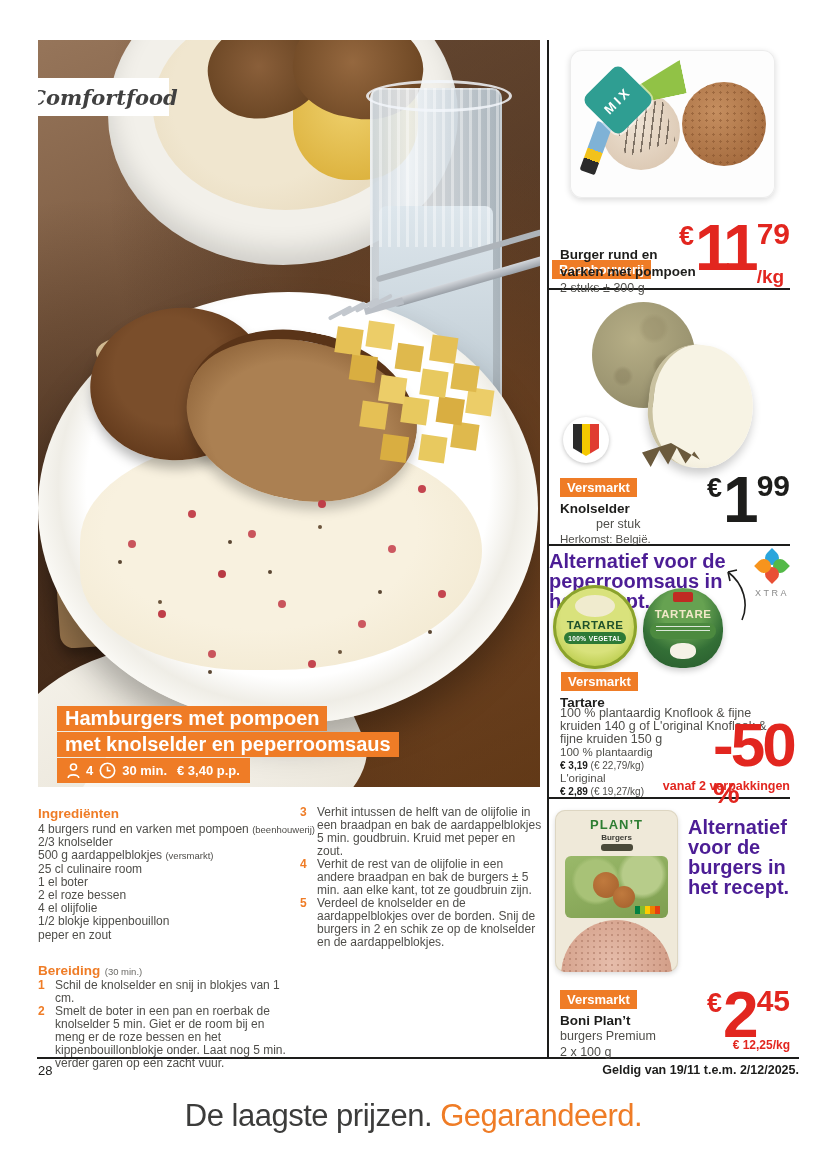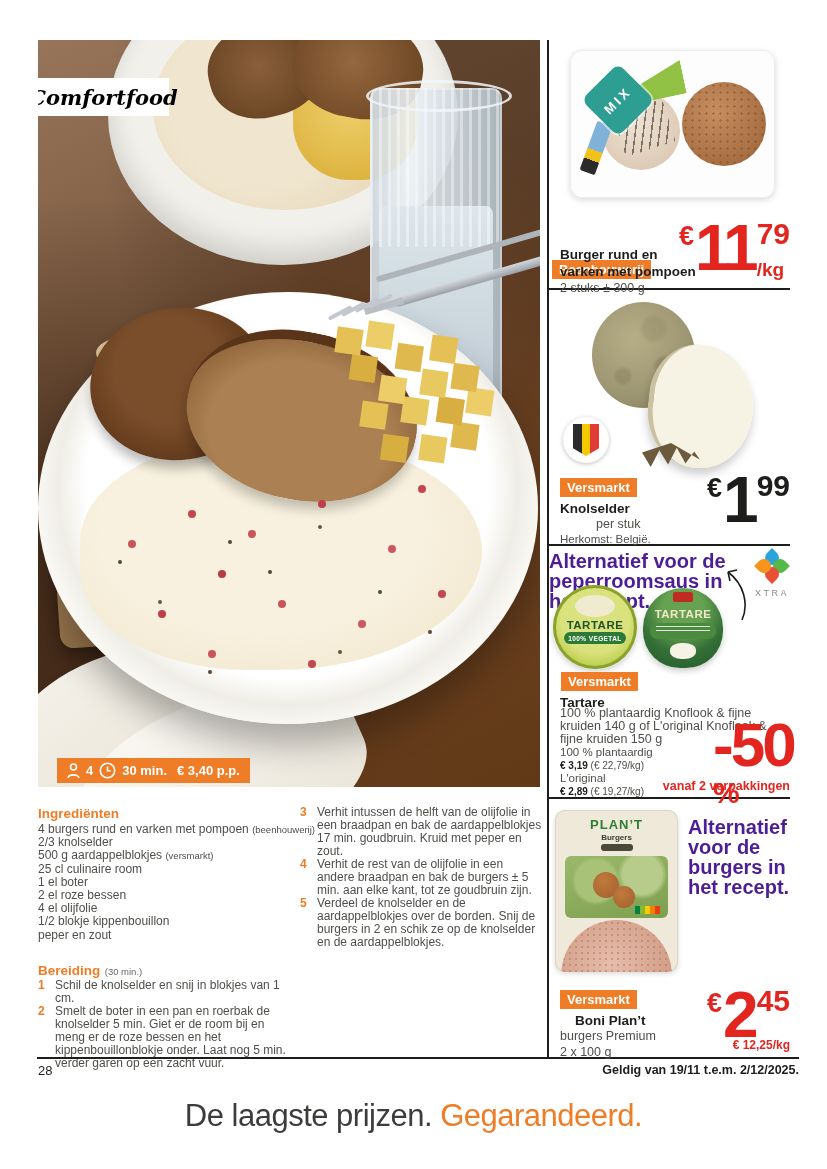--- a/index.html
+++ b/index.html
@@ -14,21 +14,21 @@
   .body-txt{font-size:12px;line-height:13px;color:#4f4e4a;}
   .small-note{font-size:9.5px;color:#4f4e4a;text-align:center;}
   .prod-name{font-weight:bold;font-size:13.5px;line-height:17px;color:#1d1d1b;}
   .prod-det{font-size:12.5px;color:#4f4e4a;line-height:15px;}
 
   .price{display:flex;align-items:flex-start;justify-content:flex-end;font-weight:bold;line-height:1;}
   .price .euro{font-size:27px;margin-top:7px;}
   .price .main{font-size:64px;letter-spacing:-4px;margin:0 2px 0 1px;}
   .price .supcol{display:flex;flex-direction:column;align-items:flex-start;margin-top:3px;}
   .price .cents{font-size:30px;}
-  .price .unit{font-size:19px;margin-top:11px;}
+  .price .unit{font-size:19px;margin-top:18px;}
   .red{color:#e2261f;}
   .black{color:#1d1d1b;}
 
   .rule{background:#1d1d1b;}
 
   
   #photo{left:38px;top:40px;width:502px;height:747px;overflow:hidden;
          background:linear-gradient(155deg,#96755a 0%,#7d5c42 30%,#6a4a33 55%,#57371f 80%,#46290f 100%);}
   .wood{left:0;top:0;width:100%;height:100%;
         background:radial-gradient(ellipse at 80% 85%,rgba(120,70,30,.55) 0 30%,transparent 60%),
@@ -90,21 +90,21 @@
                    98px 95px 0 #e8c95f,60px 100px 0 #d9ae41;}
   .fork-wrap{left:285px;top:228px;width:260px;height:50px;transform:rotate(-16deg);}
   .fork-handle{left:70px;top:14px;width:200px;height:9px;border-radius:5px;
                background:linear-gradient(180deg,#d3d7dc,#9aa0a7);}
   .fork-neck{left:40px;top:15px;width:40px;height:7px;background:#b9bec5;}
   .tine{top:0;width:4px;height:26px;border-radius:2px;background:#c3c8ce;transform:rotate(78deg);}
   .knife{left:60px;top:-12px;width:230px;height:6px;border-radius:3px;background:#aeb4ba;}
 
   .comfort-label{left:0;top:38px;width:131px;height:38px;background:#fff;
                  display:flex;align-items:center;justify-content:center;}
-  .comfort-txt{color:#000000;font-family:"DejaVu Serif",serif;font-style:italic;font-weight:bold;font-size:21px;}
+  .comfort-txt{color:#404040;font-family:"DejaVu Serif",serif;font-style:italic;font-weight:bold;font-size:21px;}
 
   .strip{background:#ef7c26;color:#fff;font-weight:bold;}
   .title-strip{height:25px;line-height:25px;font-size:20px;padding:0 8px;white-space:nowrap;}
   .serving-strip{left:19px;top:718px;height:25px;display:flex;align-items:center;gap:6px;
                  padding:0 10px;font-size:13px;}
 
   
   .sec-head{font-size:13.5px;font-weight:bold;color:#ef7c26;}
   .ingr-line{font-size:12px;line-height:13.2px;color:#4f4e4a;white-space:nowrap;}
   .step{display:flex;margin-bottom:0;}
@@ -234,20 +234,22 @@
     <div class="abs tine" style="left:14px;"></div>
     <div class="abs tine" style="left:28px;"></div>
     <div class="abs tine" style="left:42px;"></div>
     <div class="abs tine" style="left:56px;"></div>
   </div>
 
   <div class="abs comfort-label">
     <span class="comfort-txt">Comfortfood</span>
   </div>
 
+  <div class="abs strip title-strip" style="left:19px;top:666px;">Hamburgers met pompoen</div>
+  <div class="abs strip title-strip" style="left:19px;top:692px;">met knolselder en peperroomsaus</div>
 
   <div class="abs strip serving-strip">
     <svg width="13" height="16" viewBox="0 0 13 16">
       <circle cx="6.5" cy="4" r="3" fill="none" stroke="#fff" stroke-width="1.6"></circle>
       <path d="M1.2,15 C1.2,10.8 11.8,10.8 11.8,15" fill="none" stroke="#fff" stroke-width="1.6"></path>
     </svg>
     <span>4</span>
     <svg width="17" height="17" viewBox="0 0 17 17">
       <circle cx="8.5" cy="8.5" r="7.2" fill="none" stroke="#fff" stroke-width="1.6"></circle>
       <path d="M8.5,4.5 L8.5,8.8 L11.6,8.8" fill="none" stroke="#fff" stroke-width="1.6"></path>
@@ -280,21 +282,21 @@
       <span class="txt" style="width:242px;">Schil de knolselder en snij in blokjes van 1 cm.</span>
     </div>
   <div class="step">
     <span class="num">2</span>
       <span class="txt" style="width:242px;">Smelt de boter in een pan en roerbak de knolselder 5 min. Giet er de room bij en meng er de roze bessen en het kippenbouillonblokje onder. Laat nog 5 min. verder garen op een zacht vuur.</span>
     </div>
 </div>
 <div class="abs" style="left:300px;top:806px;width:242px;">
   <div class="step">
     <span class="num">3</span>
-      <span class="txt" style="width:225px;">Verhit intussen de helft van de olijfolie in een braadpan en bak de aardappelblokjes 17 min. goudbruin. Kruid met peper en zout.</span>
+      <span class="txt" style="width:225px;">Verhit intussen de helft van de olijfolie in een braadpan en bak de aardappelblokjes 5 min. goudbruin. Kruid met peper en zout.</span>
     </div>
   <div class="step">
     <span class="num">4</span>
       <span class="txt" style="width:225px;">Verhit de rest van de olijfolie in een andere braadpan en bak de burgers ± 5 min. aan elke kant, tot ze goudbruin zijn.</span>
     </div>
   <div class="step">
     <span class="num">5</span>
       <span class="txt" style="width:225px;">Verdeel de knolselder en de aardappelblokjes over de borden. Snij de burgers in 2 en schik ze op de knolselder en de aardappelblokjes.</span>
     </div>
 </div>
@@ -401,21 +403,21 @@
     <i style="background:#038141;"></i>
       <i style="background:#85bb2f;"></i>
       <i style="background:#fecb02;"></i>
       <i style="background:#ee8100;"></i>
       <i style="background:#e63e11;"></i>
   </div>
   <div class="pack-window-patty"></div>
 </div>
 <div class="abs orange-note" style="left:688px;top:817px;width:108px;">Alternatief voor de burgers in het recept.</div>
 <div class="abs badge" style="left:560px;top:990px;">Versmarkt</div>
-<div class="abs prod-name" style="left:575px;top:1012px;">Boni Plan’t</div>
+<div class="abs prod-name" style="left:560px;top:1012px;">Boni Plan’t</div>
 <div class="abs prod-det" style="left:560px;top:1029px;">burgers Premium</div>
 <div class="abs prod-det" style="left:560px;top:1045px;">2 x 100 g</div>
 <div class="abs price red" style="left:660px;top:983px;width:130px;">
   <span class="euro">€</span>
   <span class="main">2</span>
   <span class="supcol">
       <span class="cents">45</span>
     </span>
 </div>
 <div class="abs" style="left:690px;top:1038px;width:100px;text-align:right;font-size:12px;font-weight:bold;color:#e2261f;">€ 12,25/kg</div>

